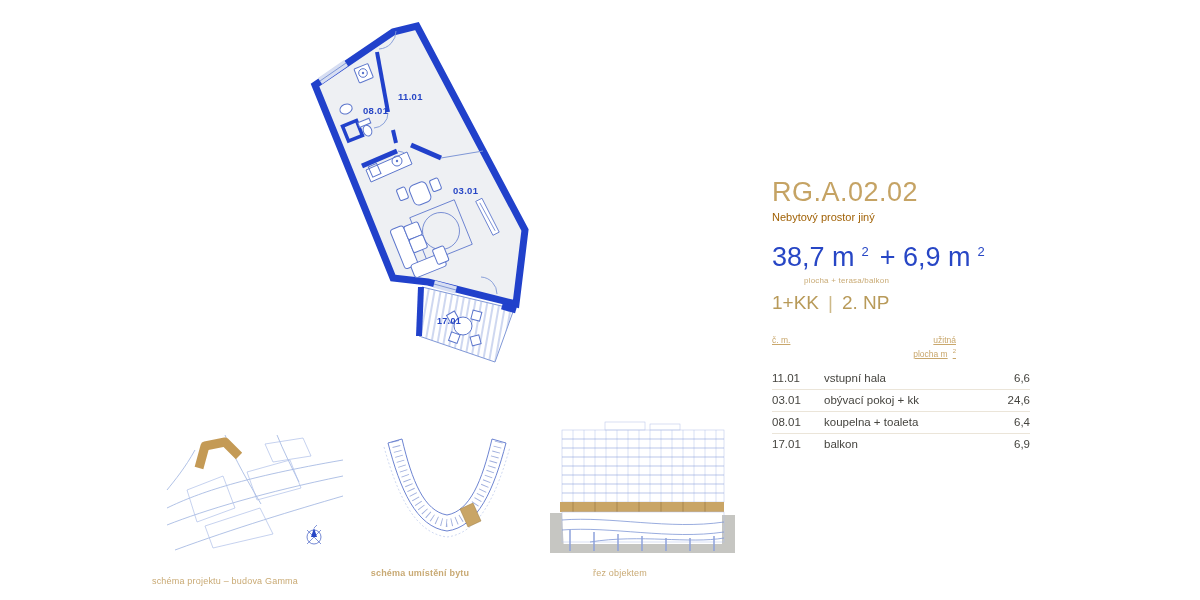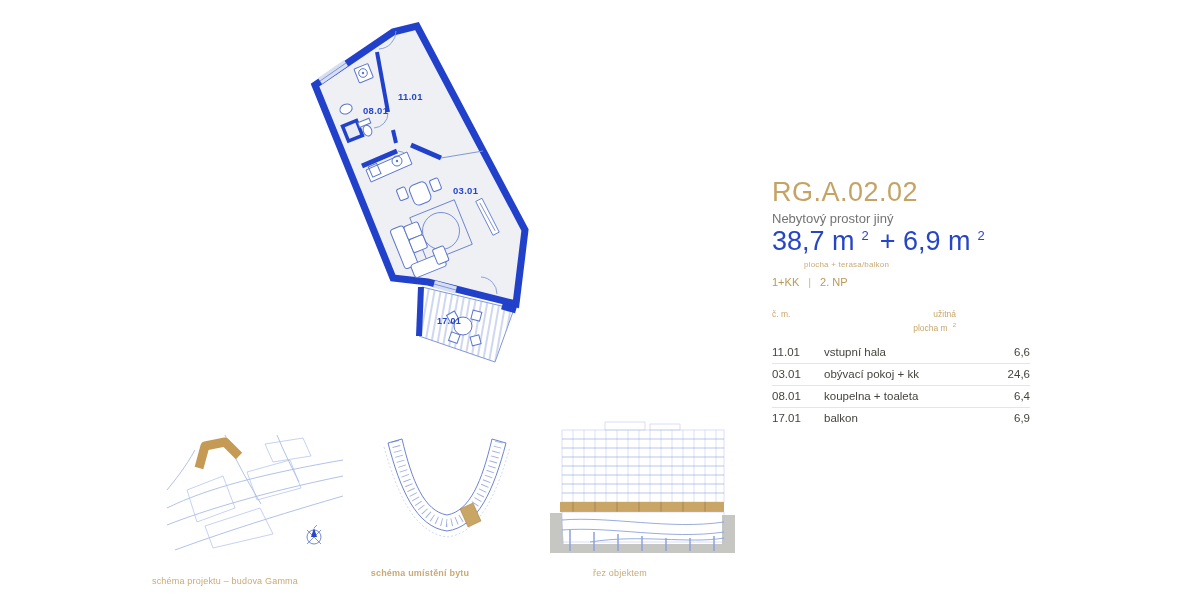--- a/index.html
+++ b/index.html
@@ -9,31 +9,31 @@
   }
 
   
   .plan-svg { position:absolute; left:300px; top:0; }
   .room-label { font-family:"Liberation Sans",sans-serif; font-size:9.5px; font-weight:bold; fill:#2746c5; letter-spacing:.3px; }
   .balcony-label { font-size:9px; }
 
   
   .info { position:absolute; left:772px; top:179px; width:258px; }
   .unit-code { font-size:27px; font-weight:normal; color:#c5a364; letter-spacing:.5px; line-height:1; margin:0; }
-  .unit-type { font-size:13px; color:#737373; margin-top:5px; }
-  .unit-area { font-size:27px; color:#2746c5; margin-top:2px; line-height:1; white-space:nowrap; }
+  .unit-type { font-size:11px; color:#a16207; margin-top:5px; }
+  .unit-area { font-size:27px; color:#2746c5; margin-top:21px; line-height:1; white-space:nowrap; }
   .unit-area sup { font-size:13px; margin-left:7px; }
   .unit-area .area2 { margin-left:11px; }
   .area-note { font-size:8px; color:#c9ab76; margin-top:5px; letter-spacing:.2px;padding-left:32px; }
-  .layout-line { font-size:11px; color:#b89a59; margin-top:7px; }
+  .layout-line { font-size:19px; color:#b89a59; margin-top:7px; }
   .layout-sep { margin:0 9px; color:#cdb988; }
 
   .rooms { margin-top:21px; }
   .thead, .trow { display:grid; grid-template-columns:52px 1fr 74px; }
-  .thead { color:#c9a76c; font-size:8.5px; line-height:1.4; padding-bottom:7px; }
+  .thead { color:#c9a76c; font-size:8.5px; line-height:1.4; padding-bottom:7px;text-decoration:underline; }
   .thead .col-area { text-align:right; }
   .thead sup { font-size:6px; margin-left:5px; }
   .trow { font-size:11.5px; color:#45443f; padding:4px 0 5px; }
   .trow.sep { border-bottom:1px solid #ebe5d9; }
   .cell-area { text-align:right; }
 
   
   .fig { position:absolute; }
   .caption {
     position:absolute; top:568px; width:200px; text-align:center;

